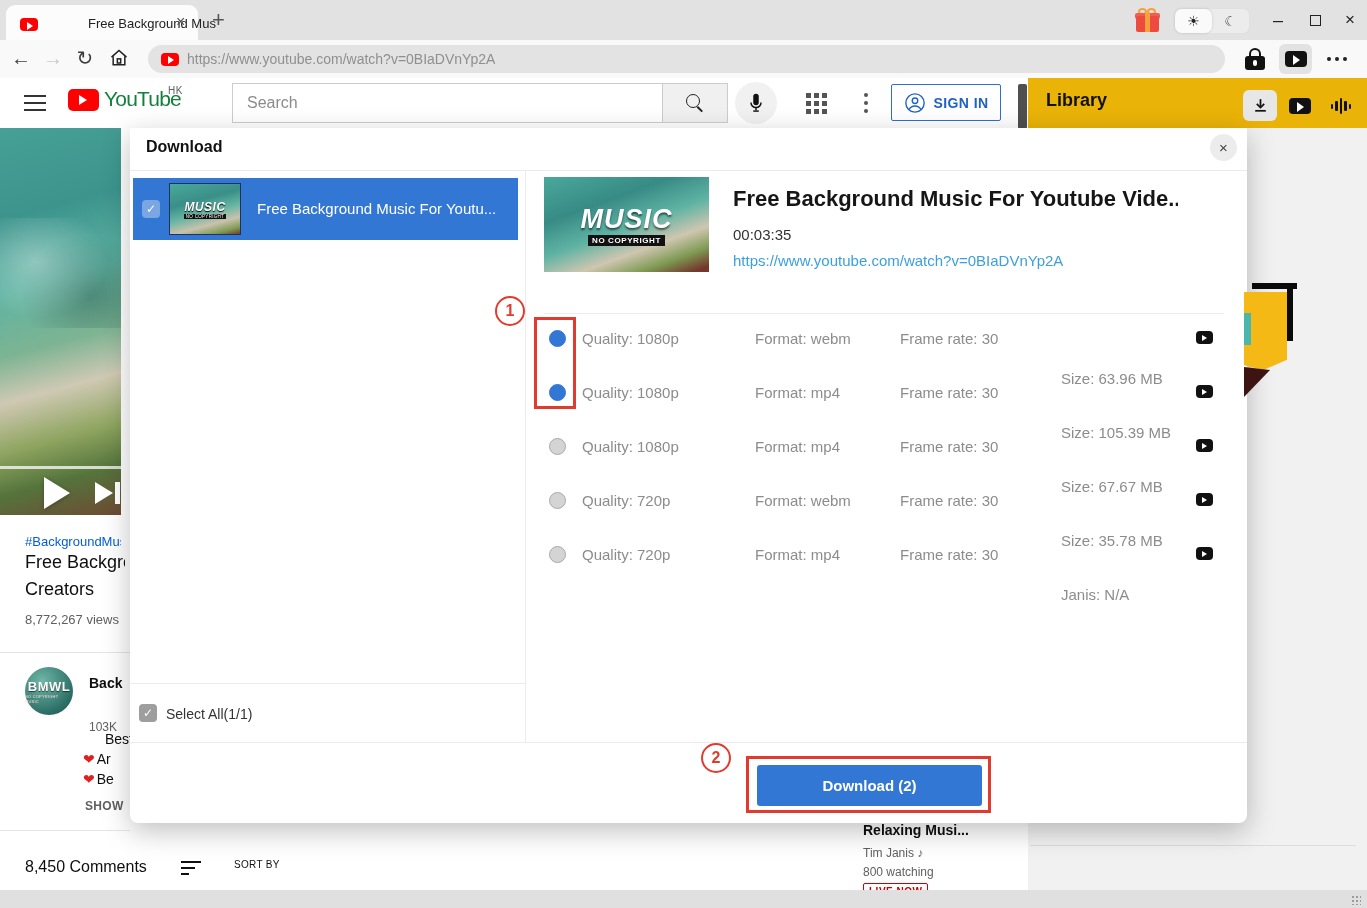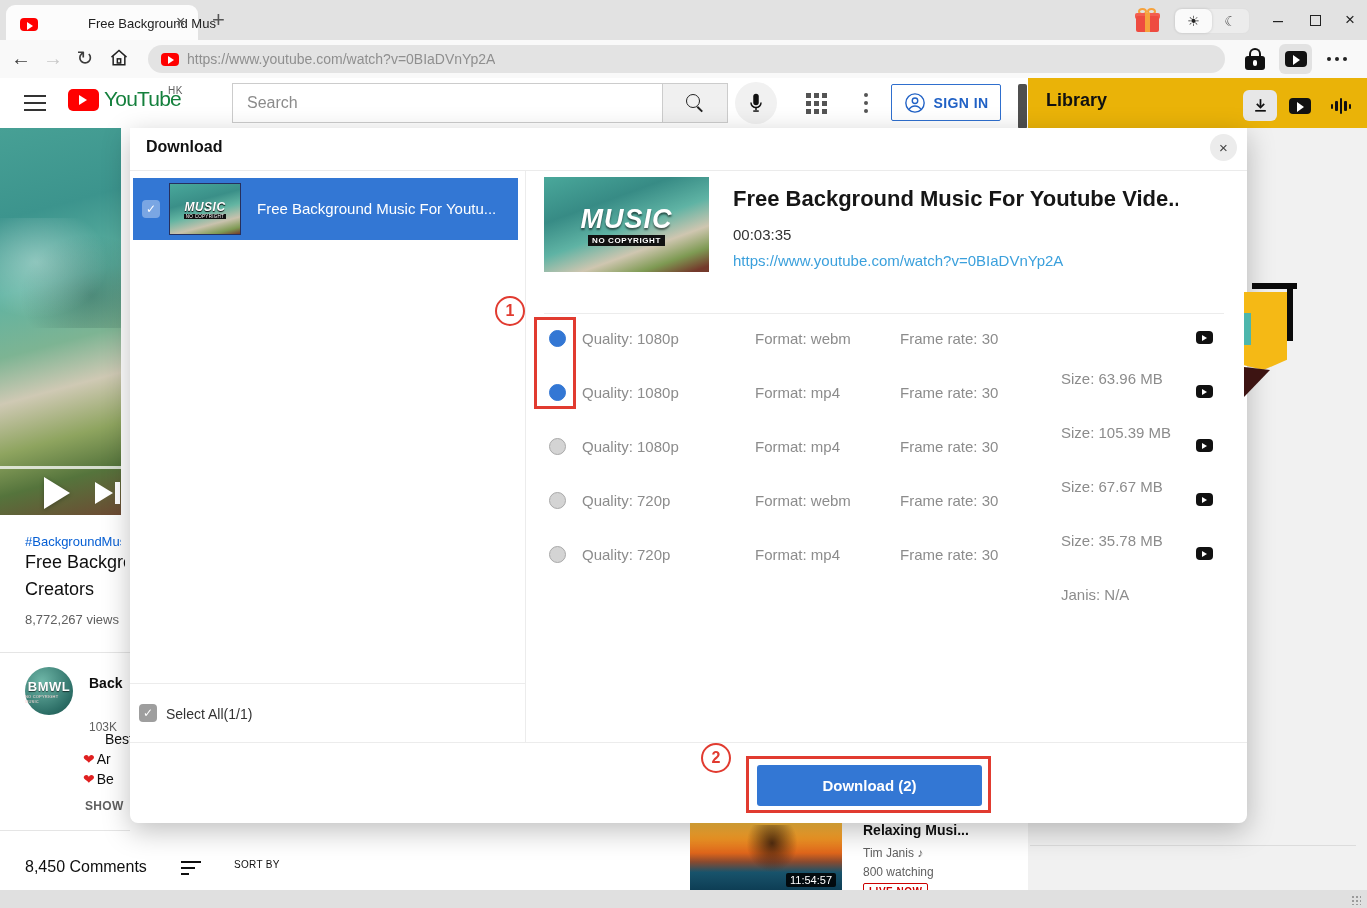--- a/index.html
+++ b/index.html
@@ -353,24 +353,20 @@
   </div>
   <div class="abs showmore nowrap">SHOW</div>
   <div class="abs pg-div2"></div>
   <div class="abs comments">8,450 Comments</div>
   <div class="abs sort-icon">
       <i></i>
       <i></i>
       <i></i>
     </div>
   <div class="abs sortby">SORT BY</div>
-  <div class="abs sug-thumb">
-    <i class="palm"></i>
-    <span class="sug-dur">11:54:57</span>
-  </div>
   <div class="abs sug-title nowrap">Relaxing Musi...</div>
   <div class="abs sug-ch">
     <span>Tim Janis</span>
     <span>♪</span>
   </div>
   <div class="abs sug-watch">800 watching</div>
   <span class="abs live-badge">LIVE NOW</span>
 </div>
 
 <div class="abs" id="dialog">

